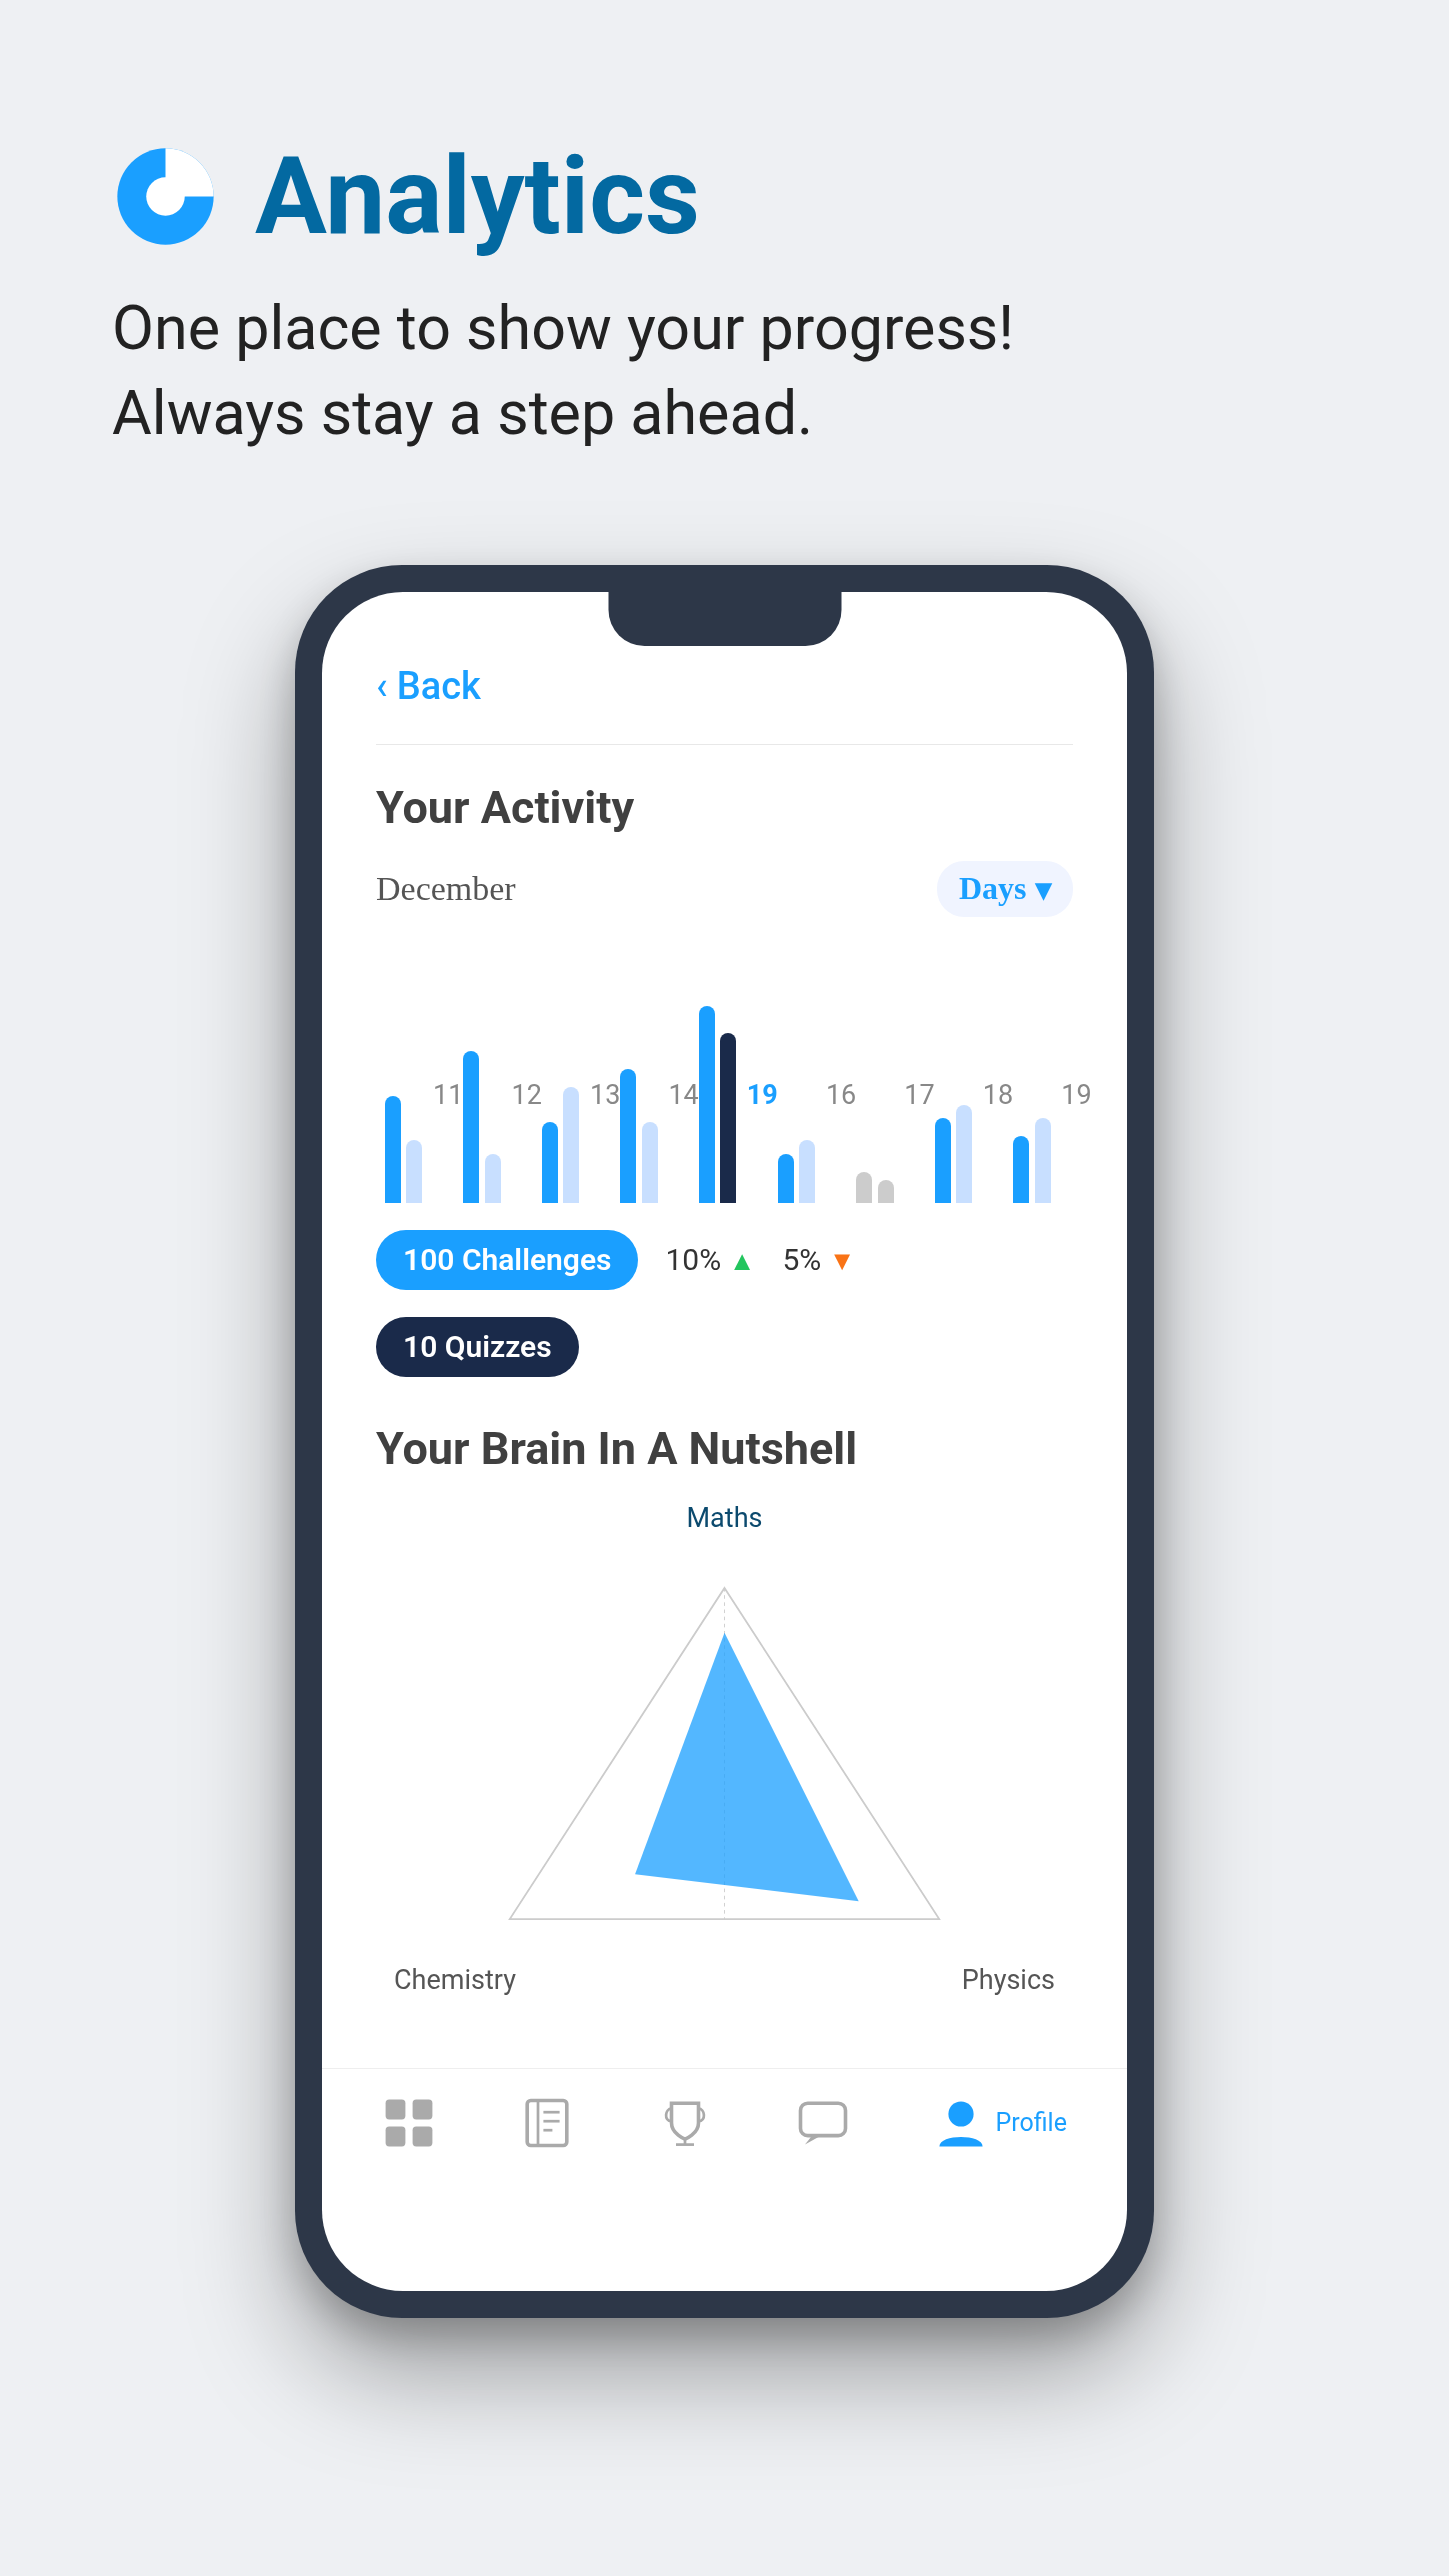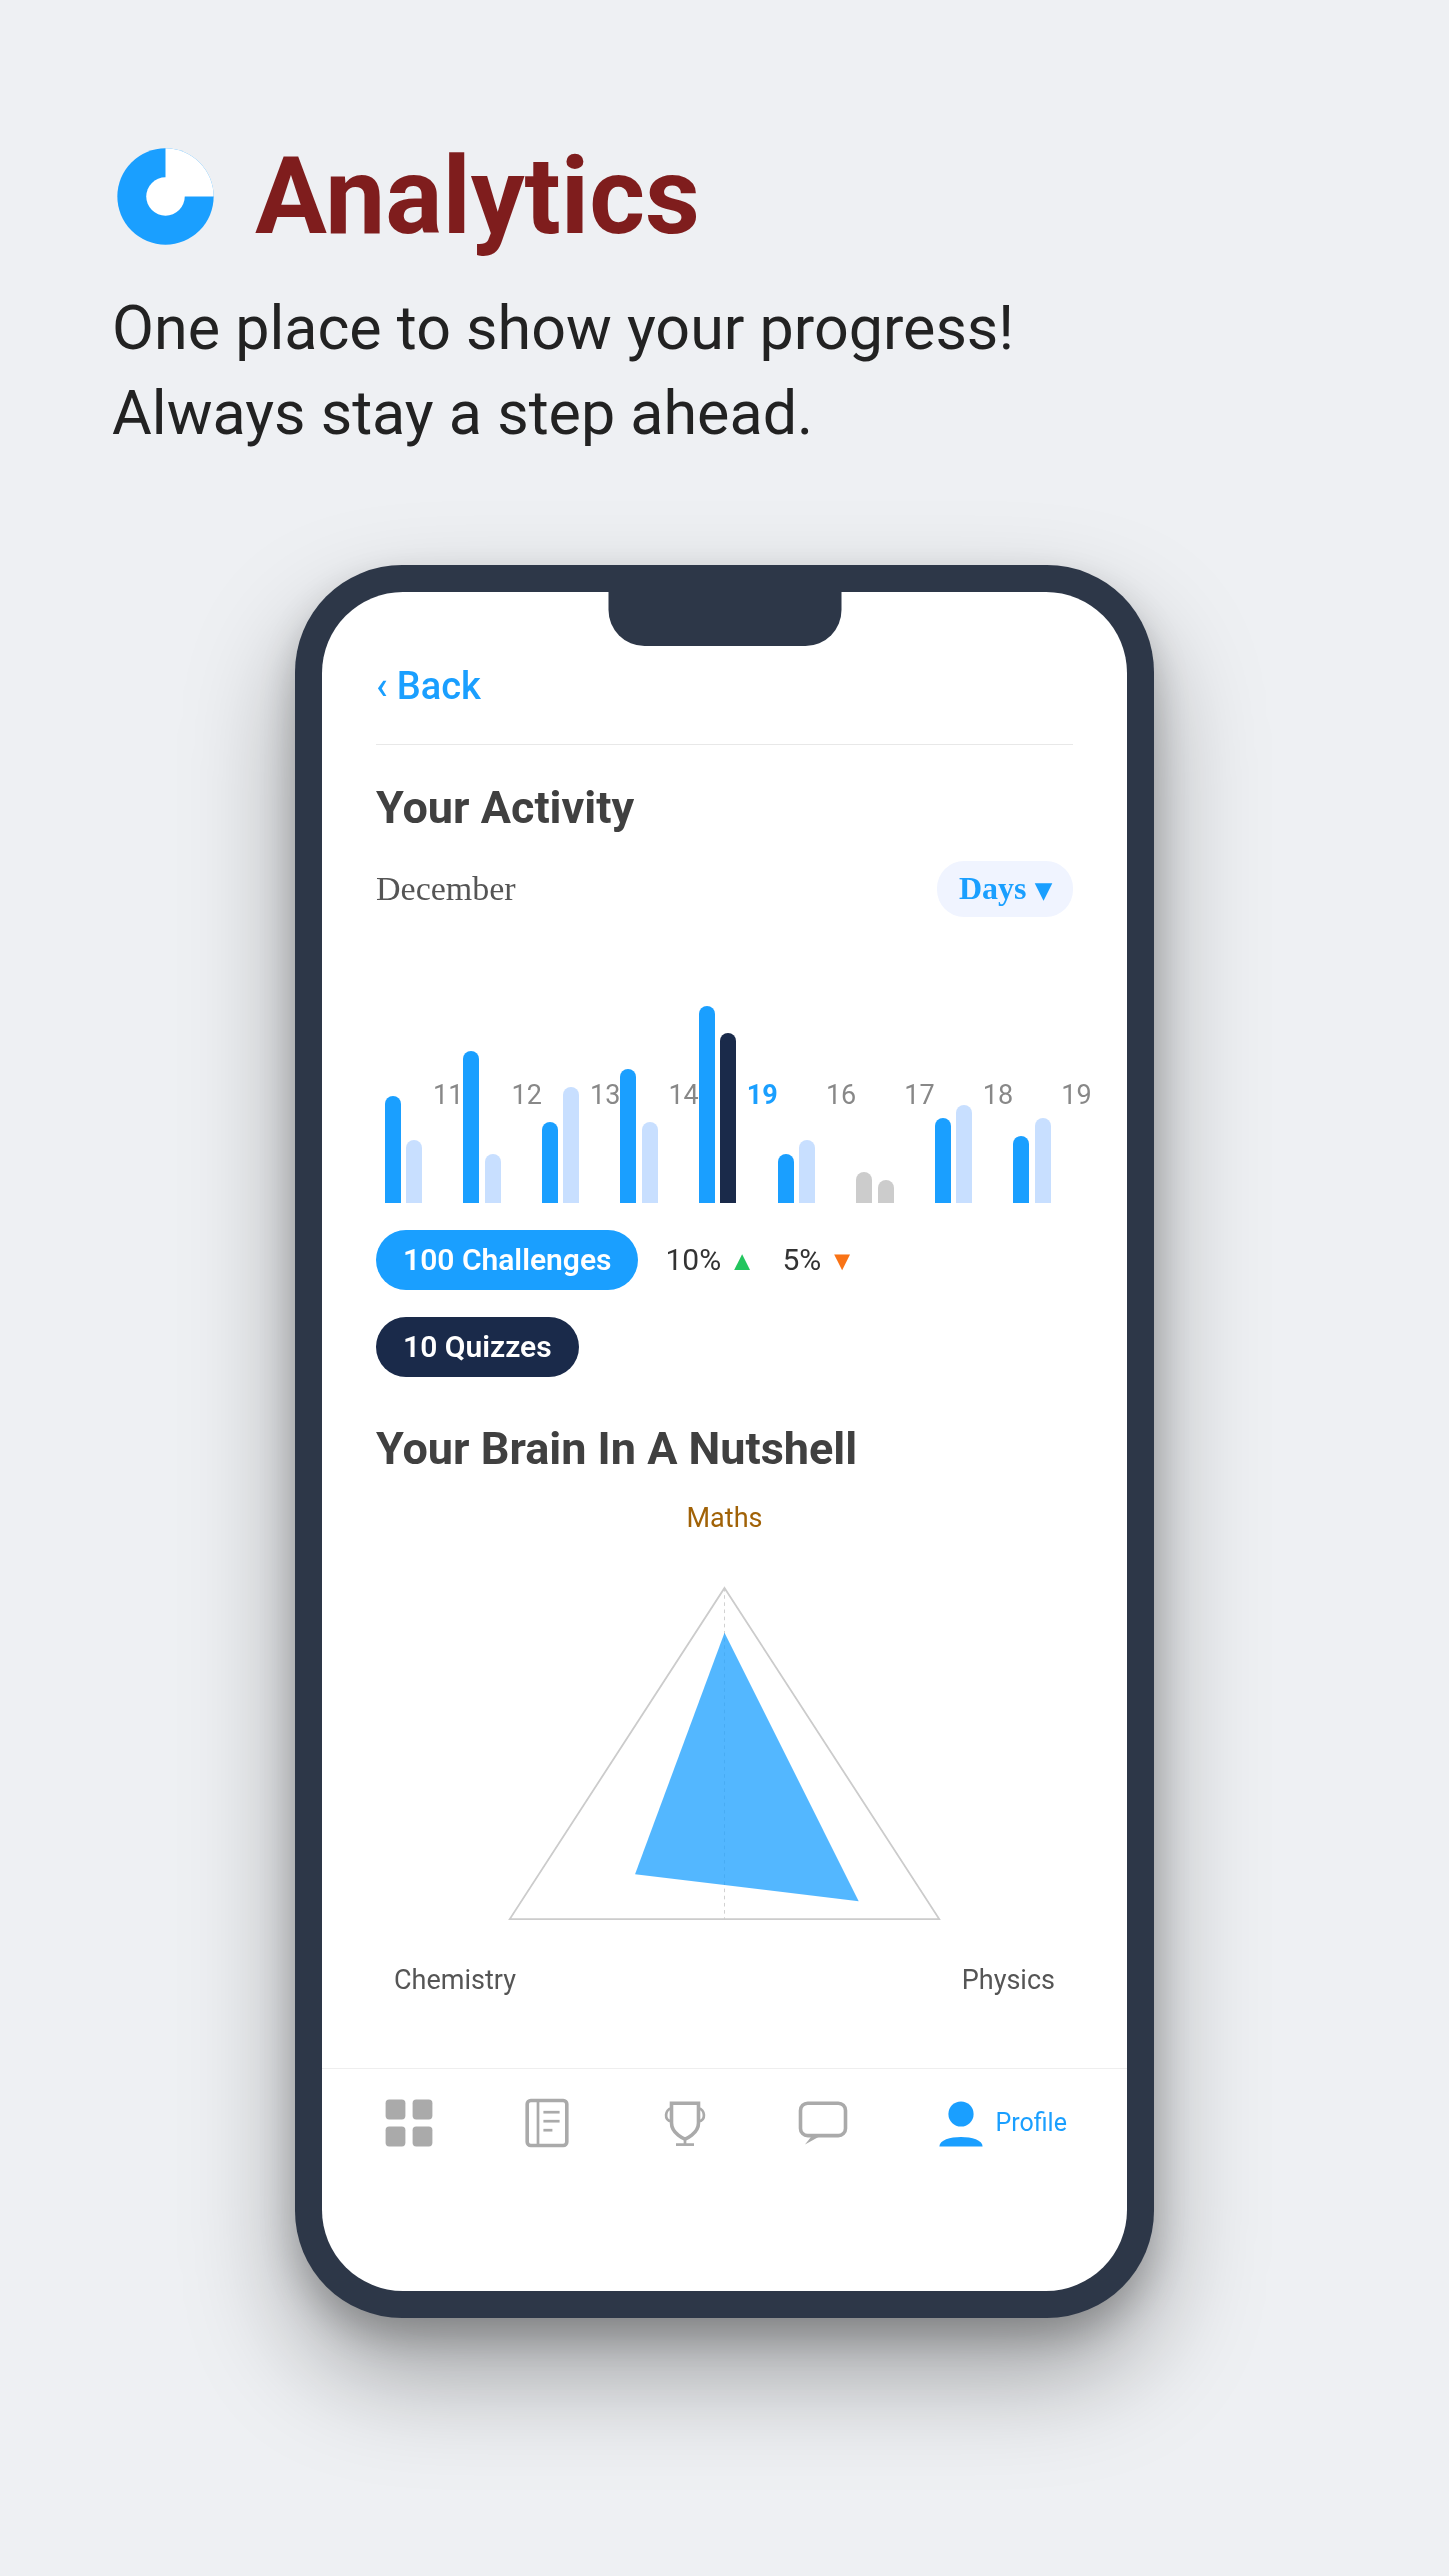--- a/index.html
+++ b/index.html
@@ -22,21 +22,21 @@
       gap: 36px;
       margin-bottom: 36px;
     }
     .analytics-icon {
       width: 107px;
       height: 107px;
     }
     .analytics-title {
       font-size: 107px;
       font-weight: 700;
-      color: #7f1d1d;
+      color: #0369a1;
       line-height: 1;
     }
     .analytics-subtitle {
       font-size: 61px;
       color: #222;
       font-weight: 400;
       line-height: 1.4;
     }
 
     
@@ -216,21 +216,21 @@
     .radar-container {
       position: relative;
       width: 100%;
       display: flex;
       justify-content: center;
       margin-top: 27px;
     }
     .radar-label-top {
       text-align: center;
       font-size: 27px;
-      color: #a16207;
+      color: #0c4a6e;
       margin-bottom: 9px;
     }
     .radar-labels-bottom {
       display: flex;
       justify-content: space-between;
       padding: 0 18px;
       margin-top: 9px;
     }
     .radar-label-bottom {
       font-size: 27px;

